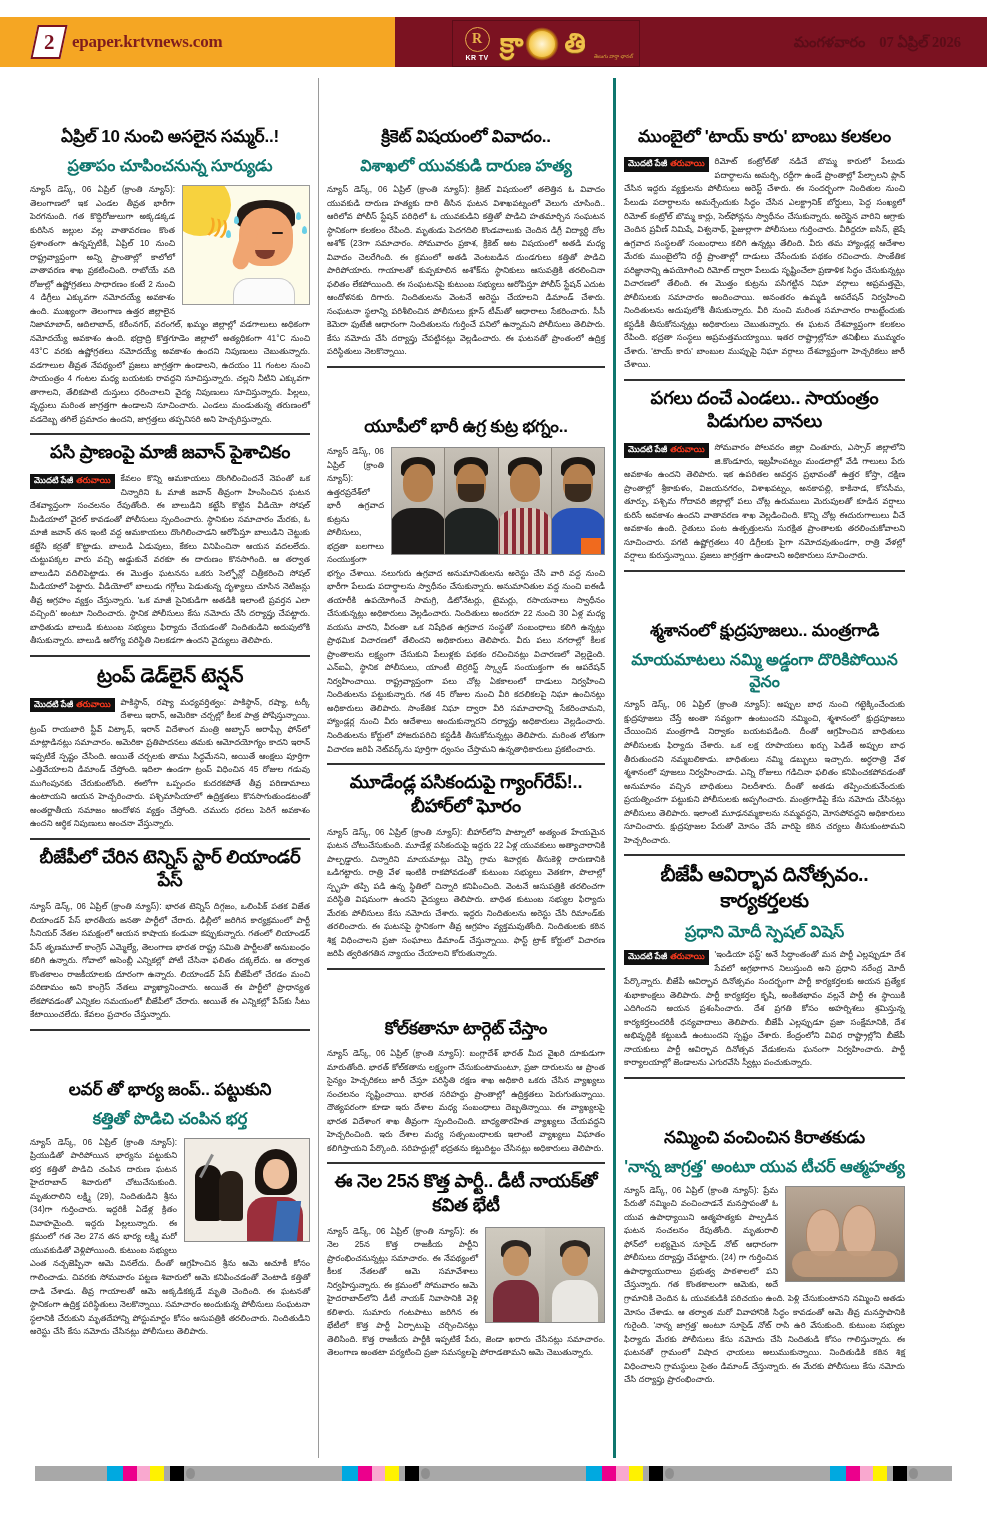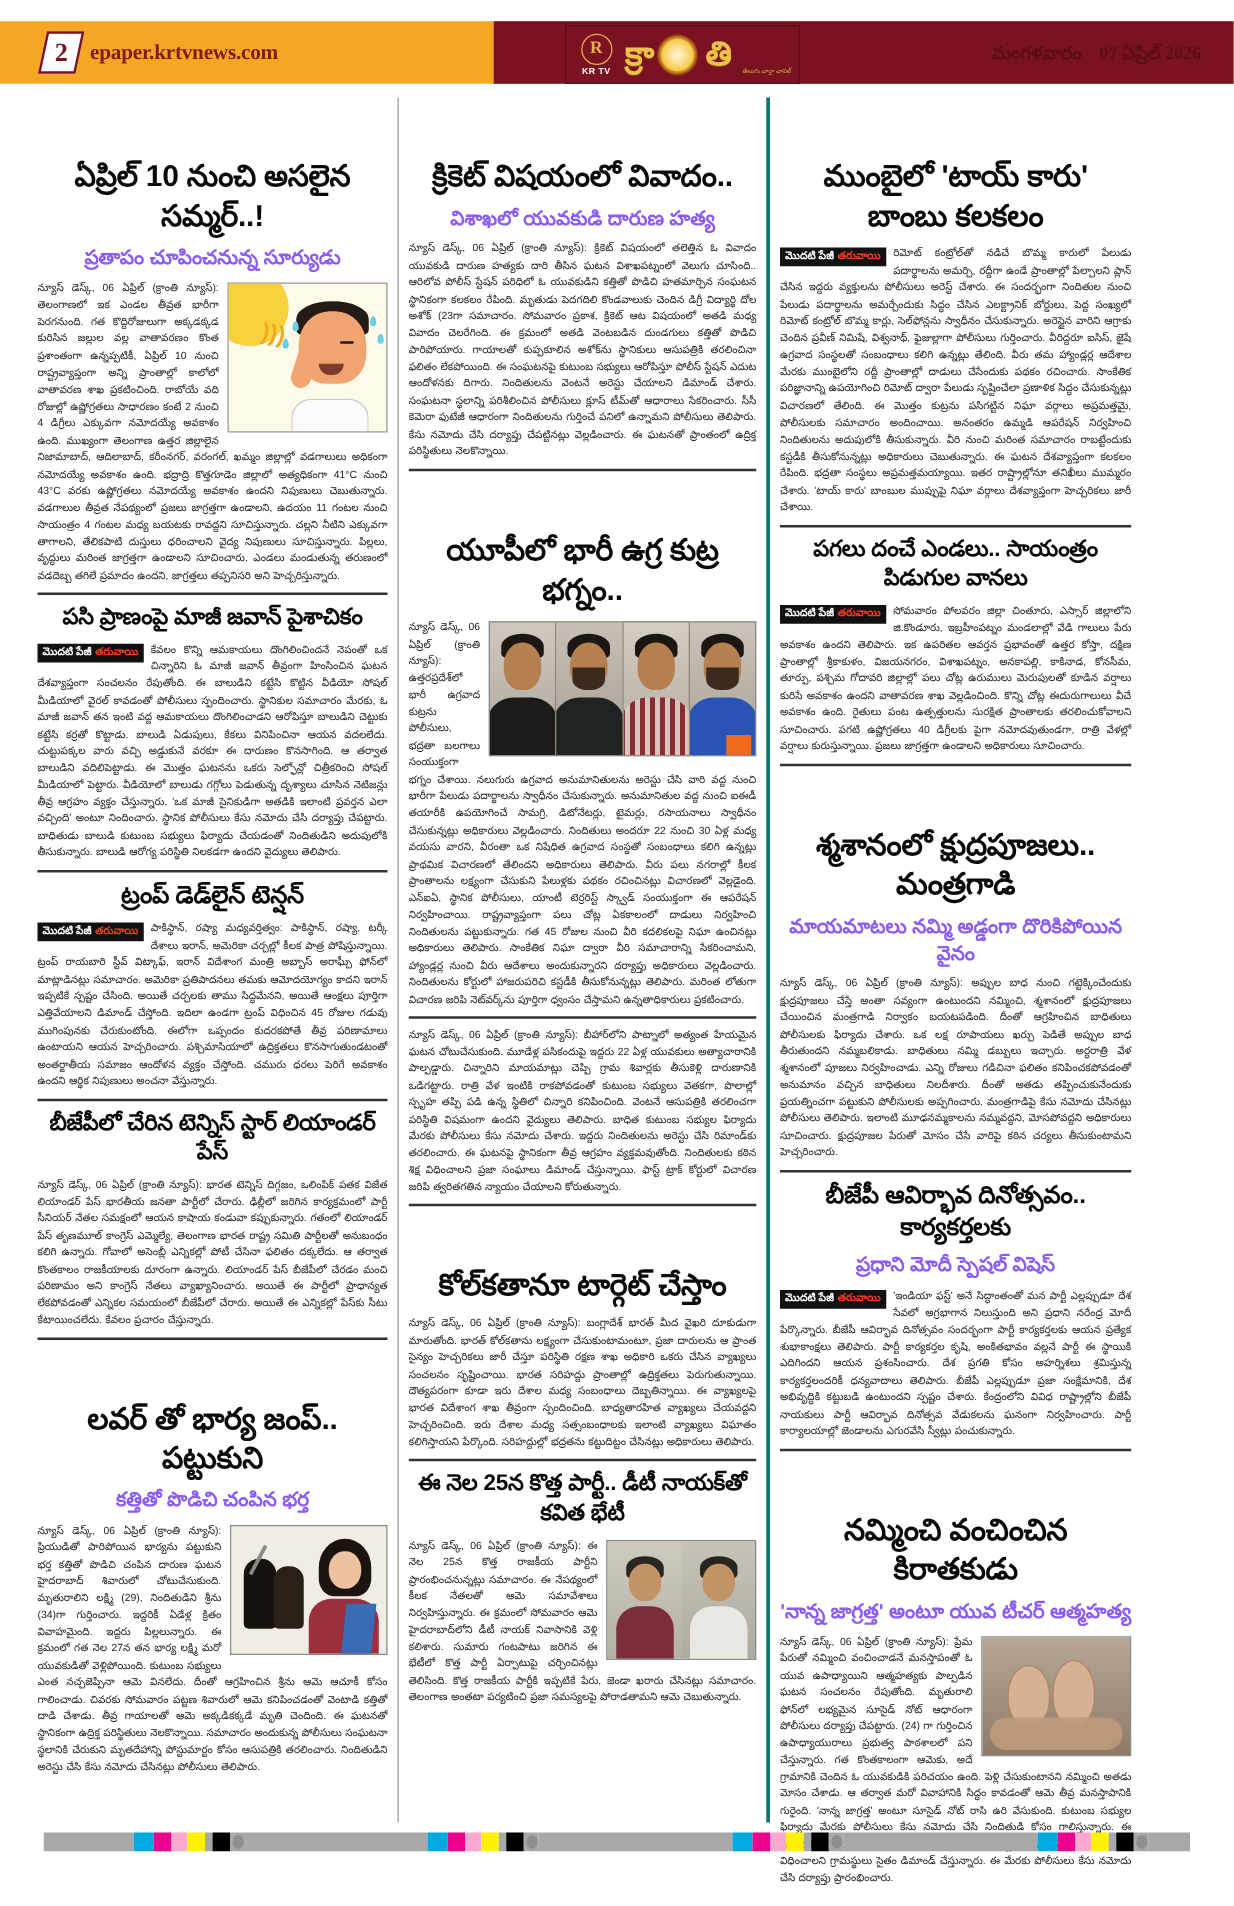--- a/index.html
+++ b/index.html
@@ -154,29 +154,29 @@
   h1.hl {
     font-family: "Liberation Sans", sans-serif;
     font-weight: bold;
     font-size: 19.5px;
     line-height: 1.32;
     text-align: center;
     margin: 2px 0 7px 0;
     color: #0a0a0a;
     letter-spacing: -0.2px;
   }
-  h1.hl.big { font-size: 24px; margin-top: 48px; }
+  h1.hl.big { font-size: 17px; margin-top: 48px; }
   h2.subhl {
     font-family: "Liberation Sans", sans-serif;
     font-weight: bold;
     font-size: 16px;
     line-height: 1.35;
     text-align: center;
     margin: 0 0 6px 0;
-    color: #8b5cf6;
+    color: #0f766e;
   }
   h1.hl.one {
     font-size: 18px;
   }
 
   .badge {
     display: inline-block;
     background: #111;
     padding: 1px 4px 2px 4px;
     font-size: 8.5px;
@@ -566,20 +566,21 @@
               <div class="torso t4"></div>
               <div class="orange"></div>
             </div>
         </div>
         <div class="body">న్యూస్ డెస్క్, 06 ఏప్రిల్ (క్రాంతి న్యూస్): ఉత్తరప్రదేశ్‌లో భారీ ఉగ్రవాద కుట్రను పోలీసులు, భద్రతా బలగాలు సంయుక్తంగా భగ్నం చేశాయి. నలుగురు ఉగ్రవాద అనుమానితులను అరెస్టు చేసి వారి వద్ద నుంచి భారీగా పేలుడు పదార్థాలను స్వాధీనం చేసుకున్నారు. అనుమానితుల వద్ద నుంచి ఐఈడీ తయారీకి ఉపయోగించే సామగ్రి, డిటోనేటర్లు, టైమర్లు, రసాయనాలు స్వాధీనం చేసుకున్నట్లు అధికారులు వెల్లడించారు. నిందితులు అందరూ 22 నుంచి 30 ఏళ్ల మధ్య వయసు వారని, వీరంతా ఒక నిషేధిత ఉగ్రవాద సంస్థతో సంబంధాలు కలిగి ఉన్నట్లు ప్రాథమిక విచారణలో తేలిందని అధికారులు తెలిపారు. వీరు పలు నగరాల్లో కీలక ప్రాంతాలను లక్ష్యంగా చేసుకుని పేలుళ్లకు పథకం రచించినట్లు విచారణలో వెల్లడైంది. ఎన్‌ఐఏ, స్థానిక పోలీసులు, యాంటీ టెర్రరిస్ట్ స్క్వాడ్ సంయుక్తంగా ఈ ఆపరేషన్ నిర్వహించాయి. రాష్ట్రవ్యాప్తంగా పలు చోట్ల ఏకకాలంలో దాడులు నిర్వహించి నిందితులను పట్టుకున్నారు. గత 45 రోజుల నుంచి వీరి కదలికలపై నిఘా ఉంచినట్లు అధికారులు తెలిపారు. సాంకేతిక నిఘా ద్వారా వీరి సమాచారాన్ని సేకరించామని, హ్యాండ్లర్ల నుంచి వీరు ఆదేశాలు అందుకున్నారని దర్యాప్తు అధికారులు వెల్లడించారు. నిందితులను కోర్టులో హాజరుపరిచి కస్టడీకి తీసుకోనున్నట్లు తెలిపారు. మరింత లోతుగా విచారణ జరిపి నెట్‌వర్క్‌ను పూర్తిగా ధ్వంసం చేస్తామని ఉన్నతాధికారులు ప్రకటించారు.</div>
       </div>
 
       <div class="rule"></div>
 
       <div class="art">
+        <h1 class="hl one">మూడేండ్ల పసికందుపై గ్యాంగ్‌రేప్!.. బీహార్‌లో ఘోరం</h1>
         <div class="body">న్యూస్ డెస్క్, 06 ఏప్రిల్ (క్రాంతి న్యూస్): బీహార్‌లోని పాట్నాలో అత్యంత హేయమైన ఘటన చోటుచేసుకుంది. మూడేళ్ల పసికందుపై ఇద్దరు 22 ఏళ్ల యువకులు అత్యాచారానికి పాల్పడ్డారు. చిన్నారిని మాయమాట్లు చెప్పి గ్రామ శివార్లకు తీసుకెళ్లి దారుణానికి ఒడిగట్టారు. రాత్రి వేళ ఇంటికి రాకపోవడంతో కుటుంబ సభ్యులు వెతకగా, పొలాల్లో స్పృహ తప్పి పడి ఉన్న స్థితిలో చిన్నారి కనిపించింది. వెంటనే ఆసుపత్రికి తరలించగా పరిస్థితి విషమంగా ఉందని వైద్యులు తెలిపారు. బాధిత కుటుంబ సభ్యుల ఫిర్యాదు మేరకు పోలీసులు కేసు నమోదు చేశారు. ఇద్దరు నిందితులను అరెస్టు చేసి రిమాండ్‌కు తరలించారు. ఈ ఘటనపై స్థానికంగా తీవ్ర ఆగ్రహం వ్యక్తమవుతోంది. నిందితులకు కఠిన శిక్ష విధించాలని ప్రజా సంఘాలు డిమాండ్ చేస్తున్నాయి. ఫాస్ట్ ట్రాక్ కోర్టులో విచారణ జరిపి త్వరితగతిన న్యాయం చేయాలని కోరుతున్నారు.</div>
       </div>
 
       <div class="rule"></div>
 
       <div class="art">
         <h1 class="hl big">కోల్‌కతానూ టార్గెట్ చేస్తాం</h1>
         <div class="body">న్యూస్ డెస్క్, 06 ఏప్రిల్ (క్రాంతి న్యూస్): బంగ్లాదేశ్ భారత్ మీద వైఖరి దూకుడుగా మారుతోంది. భారత్ కోల్‌కతాను లక్ష్యంగా చేసుకుంటామంటూ, ప్రజా దారులను ఆ ప్రాంత సైన్యం హెచ్చరికలు జారీ చేస్తూ పరిస్థితి రక్షణ శాఖ అధికారి ఒకరు చేసిన వ్యాఖ్యలు సంచలనం సృష్టించాయి. భారత సరిహద్దు ప్రాంతాల్లో ఉద్రిక్తతలు పెరుగుతున్నాయి. దౌత్యపరంగా కూడా ఇరు దేశాల మధ్య సంబంధాలు దెబ్బతిన్నాయి. ఈ వ్యాఖ్యలపై భారత విదేశాంగ శాఖ తీవ్రంగా స్పందించింది. బాధ్యతారహిత వ్యాఖ్యలు చేయవద్దని హెచ్చరించింది. ఇరు దేశాల మధ్య సత్సంబంధాలకు ఇలాంటి వ్యాఖ్యలు విఘాతం కలిగిస్తాయని పేర్కొంది. సరిహద్దుల్లో భద్రతను కట్టుదిట్టం చేసినట్లు అధికారులు తెలిపారు.</div>
       </div>
 

